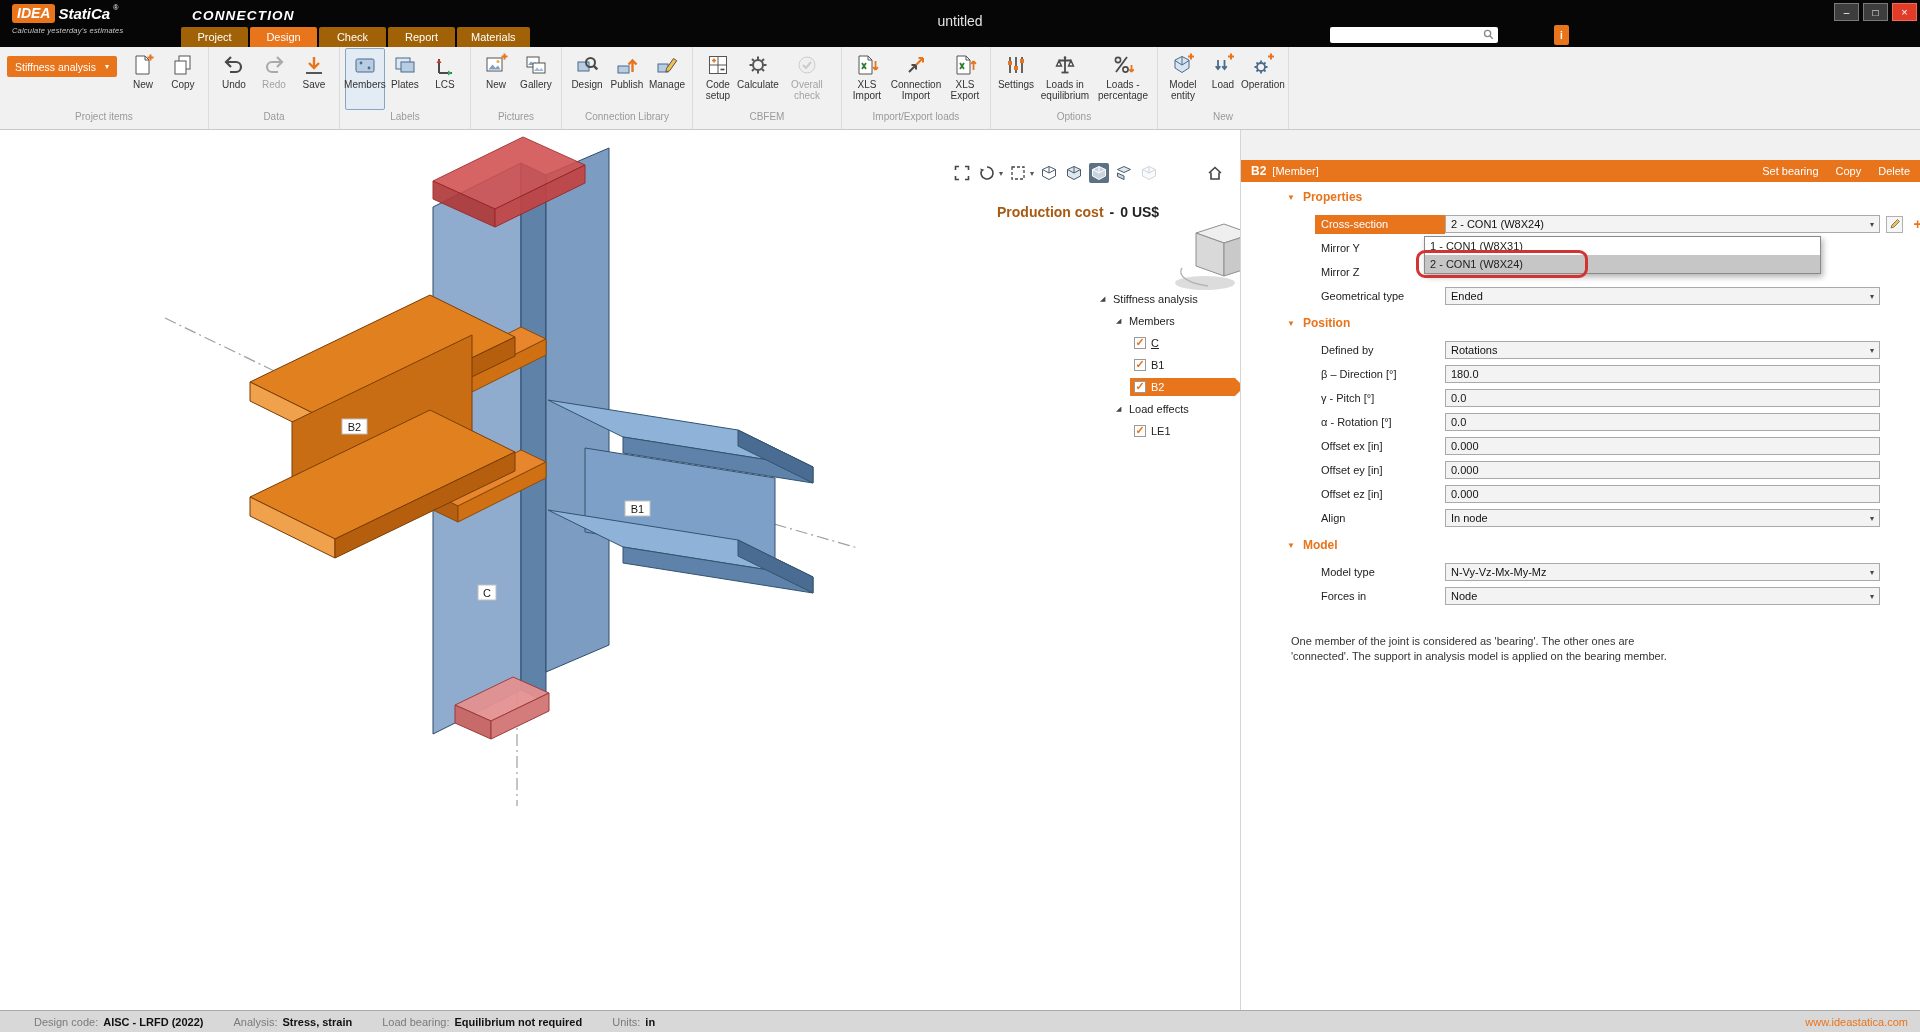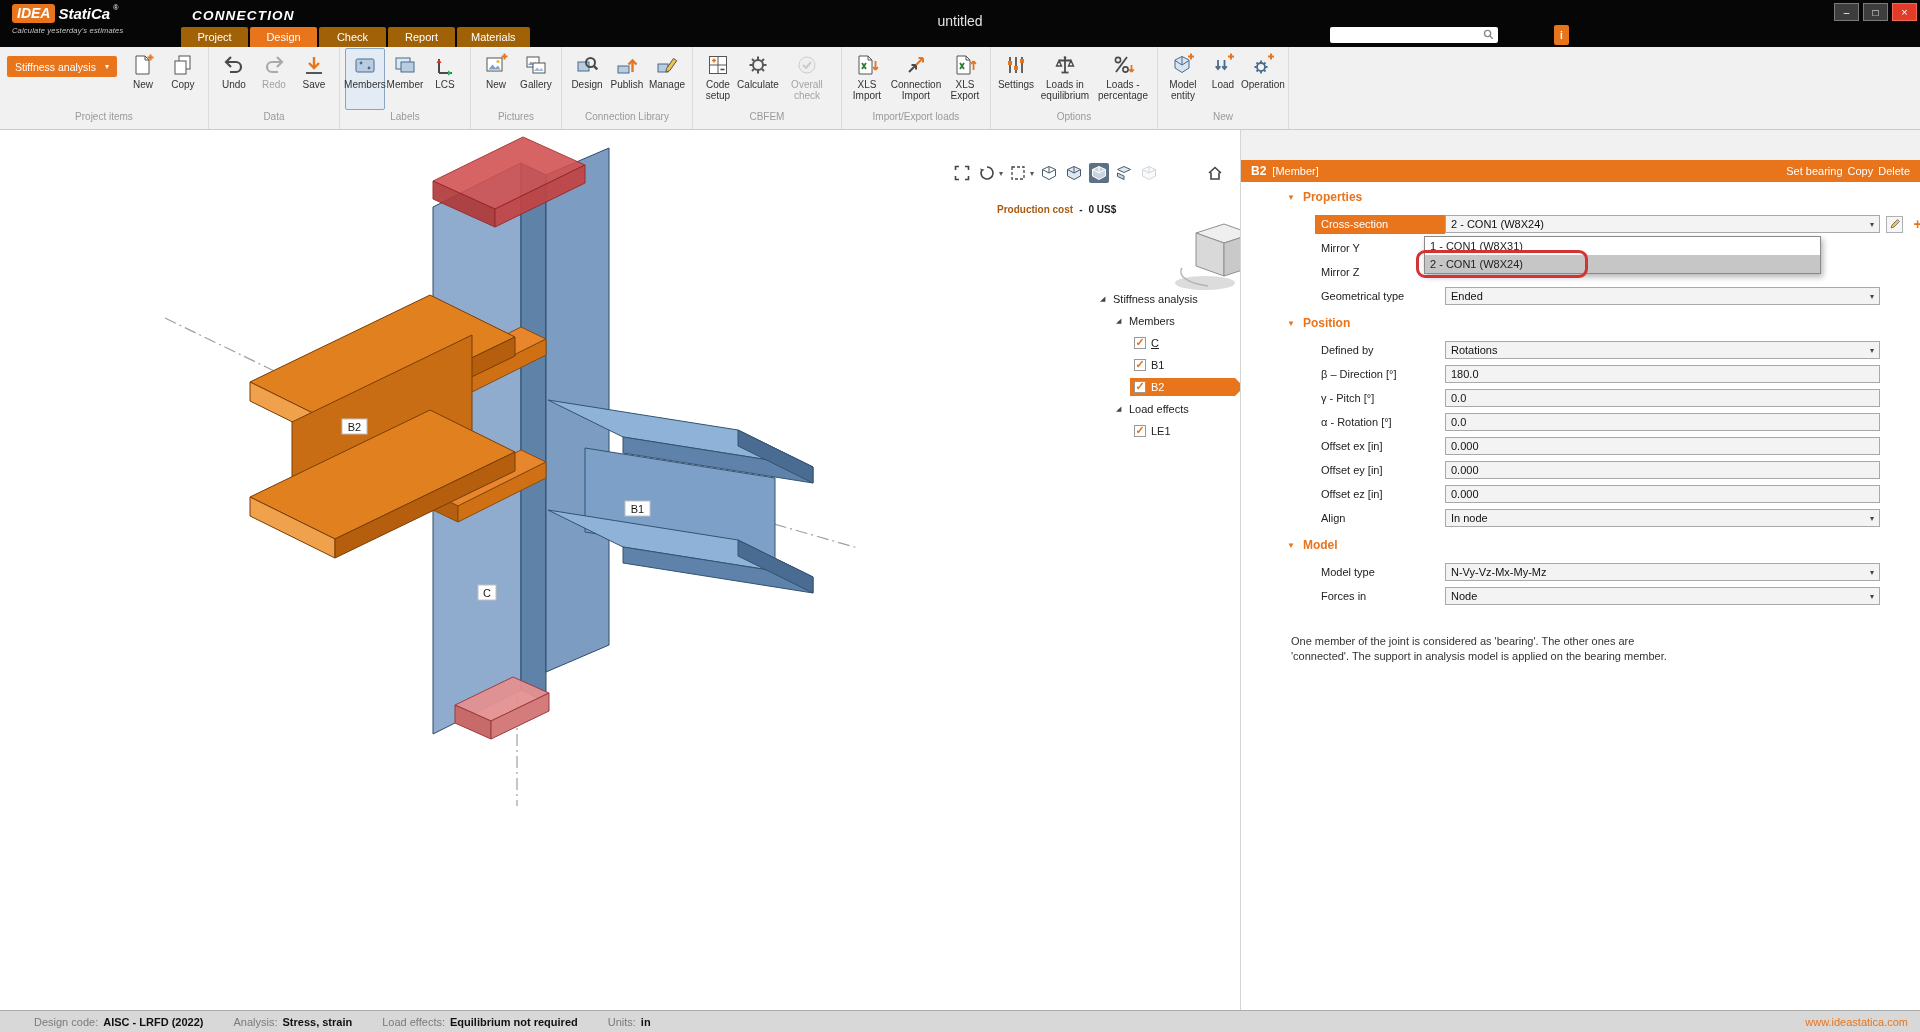--- a/index.html
+++ b/index.html
@@ -42,41 +42,41 @@
   
   #main{position:absolute;left:0;top:130px;width:1920px;height:880px}
   #viewport{position:absolute;left:0;top:0;width:1240px;height:880px;background:#fff;overflow:hidden}
   .scene{position:absolute;left:0;top:0}
   .vtools{position:absolute;left:952px;top:33px;display:flex;align-items:center;gap:5px;z-index:3}
   .vtool{width:20px;height:20px;display:flex;align-items:center;justify-content:center;border-radius:2px}
   .vtool.active{background:#5d7185}
   .vtool.dim{opacity:.35}
   .vchev{font-size:8px;color:#555;margin-left:-3px}
   .vgap{width:36px}
-  .prodcost{position:absolute;left:997px;top:74px;font-size:10px;font-weight:bold;z-index:3;display:flex;gap:6px}
+  .prodcost{position:absolute;left:997px;top:74px;font-size:14px;font-weight:bold;z-index:3;display:flex;gap:6px}
   .prodcost .pc-label{color:#a85a10}
   .prodcost .pc-val{color:#222}
 
   .tree{position:absolute;left:1100px;top:158px;width:152px;font-size:11px;color:#222;z-index:3}
   .trow{height:22px;display:flex;align-items:center;gap:5px}
   .ind1{padding-left:16px}
   .ind2{padding-left:34px}
   .texp{font-size:7px;color:#444;width:8px}
   .cb{width:12px;height:12px;background:#fff;border:1px solid #999;display:flex;align-items:center;justify-content:center;flex:none}
   .cb span{color:#e8741c;font-size:11px;font-weight:bold;line-height:1;margin-top:-2px}
   .tlink{text-decoration:underline}
   .trow.sel{padding-left:30px}
   .pennant{background:#e8741c;color:#fff;display:flex;align-items:center;gap:5px;height:18px;padding:0 14px 0 4px;width:114px;clip-path:polygon(0 0,calc(100% - 9px) 0,100% 50%,calc(100% - 9px) 100%,0 100%)}
 
   
   #panel{position:absolute;left:1240px;top:0;width:680px;height:880px;background:#fff;border-left:1px solid #d5d5d5}
   .panel-top{height:30px;background:#f1f1f1}
   .panel-header{height:22px;background:#e8741c;color:#fff;display:flex;align-items:center;padding:0 10px;font-size:11px}
   .ph-title{font-weight:bold;font-size:12px;margin-right:6px}
-  .ph-actions{margin-left:auto;display:flex;gap:5px;font-size:11px}
+  .ph-actions{margin-left:auto;display:flex;gap:17px;font-size:11px}
   .panel-body{position:relative;font-size:11px;color:#222}
   .sec-head{height:30px;display:flex;align-items:center;gap:8px;padding-left:46px;color:#e8741c;font-weight:bold;font-size:12px}
   .sec-head .tri{font-size:8px}
   .prow{height:24px;display:flex;align-items:center;padding-left:74px}
   .plabel{width:130px;padding-left:6px;color:#222;flex:none}
   .plabel.hl{background:#e8741c;color:#fff;height:19px;display:flex;align-items:center}
   .pvalue{width:435px;position:relative;flex:none}
   .field{height:18px;background:#f3f3f3;border:1px solid #a9a9a9;display:flex;align-items:center;padding:0 5px;color:#111}
   .field .arr{margin-left:auto;font-size:8px;color:#444}
   .rowbtn{width:17px;height:17px;margin-left:6px;border:1px solid #b0b0b0;background:#f6f6f6;display:flex;align-items:center;justify-content:center;flex:none}
@@ -209,21 +209,21 @@
           </span>
         <span>Members</span>
       </div>
       <div class="rbtn">
         <span class="ic">
             <svg width="24" height="24" viewBox="0 0 24 24">
               <rect x="3" y="5" width="14" height="11" fill="#dde8f2" stroke="#4a6b8c"></rect>
               <rect x="8" y="9" width="13" height="10" fill="#b9cde2" stroke="#4a6b8c"></rect>
             </svg>
           </span>
-        <span>Member</span>
+        <span>Plates</span>
       </div>
       <div class="rbtn">
         <span class="ic">
             <svg width="24" height="24" viewBox="0 0 24 24">
               <path d="M6 20V6M6 20h13" stroke="#4a4a4a" stroke-width="2"></path>
               <path d="M6 6L3.5 10h5z" fill="#c0392b"></path>
               <path d="M19 20l-4-2.5v5z" fill="#27ae60"></path>
             </svg>
           </span>
         <span>LCS</span>
@@ -798,21 +798,21 @@
 <div id="statusbar">
   <div class="sb-pair">
     <span class="sb-label">Design code:</span>
     <span class="sb-value">AISC - LRFD (2022)</span>
   </div>
   <div class="sb-pair">
     <span class="sb-label">Analysis:</span>
     <span class="sb-value">Stress, strain</span>
   </div>
   <div class="sb-pair">
-    <span class="sb-label">Load effects:</span>
+    <span class="sb-label">Load bearing:</span>
     <span class="sb-value">Equilibrium not required</span>
   </div>
   <div class="sb-pair">
     <span class="sb-label">Units:</span>
     <span class="sb-value">in</span>
   </div>
   <span class="sb-site">www.ideastatica.com</span>
 </div>
 
 </body></html>

